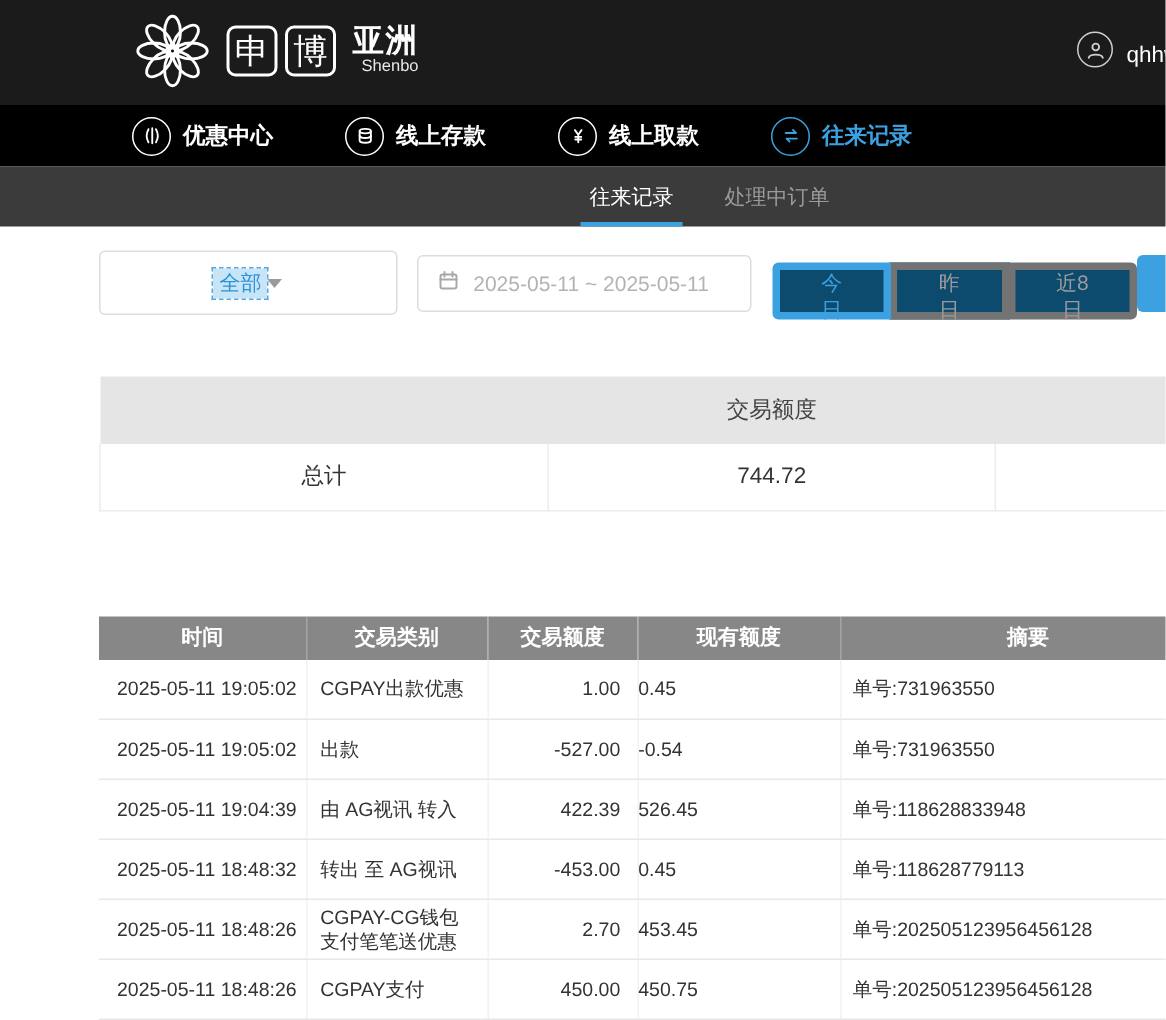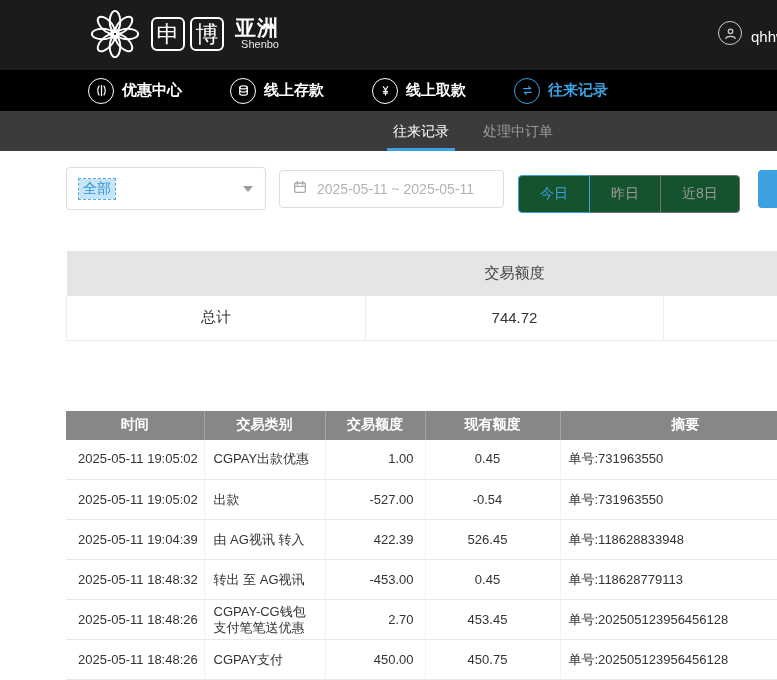--- a/index.html
+++ b/index.html
@@ -35,28 +35,28 @@
   .subnav { height:40px; background:#3b3b3b; display:flex; align-items:stretch; gap:34px; padding-left:393px; }
   .subtab { color:#9a9a9a; font-size:14px; line-height:40px; position:relative; white-space:nowrap; cursor:pointer; }
   .subtab.active { color:#fff; }
   .subtab.active::after { content:""; position:absolute; left:-6px; right:-6px; bottom:0; height:3px; background:#3ba1e1; }
 
   
   .content { padding-left:66px; }
 
   .filter-row { margin-top:13px; display:flex; align-items:center; width:744px; }
   .select-box { width:200px; height:43px; border:1px solid #ddd; border-radius:4px; background:#fff;
-    display:flex; align-items:center; justify-content:space-between; padding:0 12px; cursor:pointer; }
+    display:flex; align-items:center; justify-content:center; padding:0 12px; cursor:pointer; }
   .select-value { font-size:14px; color:#2b93d6; background:#c8e4f7; outline:1px dashed #57a9dc; padding:1px 4px; }
   .caret { width:0; height:0; border-left:5px solid transparent; border-right:5px solid transparent;
     border-top:6px solid #9b9b9b; }
   .date-box { margin-left:13px; width:225px; height:38px; border:1px solid #ddd; border-radius:4px;
     display:flex; align-items:center; gap:9px; padding:0 12px; color:#b3b3b3; font-size:14px; cursor:pointer; }
   .quick-group { margin-left:14px; display:flex; }
-  .quick-btn { height:38px; padding:0 21px; border:1px solid #737373; background:#14532d; color:#9b9b9b;
+  .quick-btn { height:38px; padding:0 21px; border:5px solid #737373; background:#0c4a6e; color:#9b9b9b;
     font-size:14px; cursor:pointer; font-family:inherit;margin-top:11px; }
   .quick-btn + .quick-btn { margin-left:-1px; }
   .quick-btn:first-child { border-radius:4px 0 0 4px; border-color:#3ba1e1; color:#3ba1e1; position:relative; z-index:1; }
   .quick-btn:last-child { border-radius:0 4px 4px 0; }
   .search-btn { margin-left:auto; width:52px; height:38px; background:#3ba1e1; border:none;
     border-radius:4px 0 0 4px; cursor:pointer; }
 
   
   table { border-collapse:collapse; table-layout:fixed; }
   .summary-table { margin-top:38px; width:744px; }
@@ -67,21 +67,21 @@
   
   .records-table { margin-top:70px; width:744px; }
   .records-table th { background:#878787; color:#fff; font-size:14px; font-weight:bold; height:29px;
     text-align:center; border-left:1px solid rgba(255,255,255,.25); }
   .records-table th:first-child { border-left:none; }
   .records-table td { height:40px; font-size:13px; color:#333; border-bottom:1px solid #e8e8e8;
     border-right:1px solid #f2f2f2; vertical-align:middle; line-height:16px; }
   .records-table td:nth-child(1) { padding-left:12px; white-space:nowrap; }
   .records-table td:nth-child(2) { padding-left:9px; padding-right:8px; }
   .records-table td:nth-child(3) { text-align:right; padding-right:11px; }
-  .records-table td:nth-child(4) { text-align:center; padding-right:10px; }
+  .records-table td:nth-child(4) { text-align:left; padding-right:10px; }
   .records-table td:nth-child(5) { padding-left:8px; }
 </style>
 </head>
 <body>
 
 <div class="page">
 
   <div class="topbar">
     <div class="logo-wrap">
       <span class="logo-flower">

